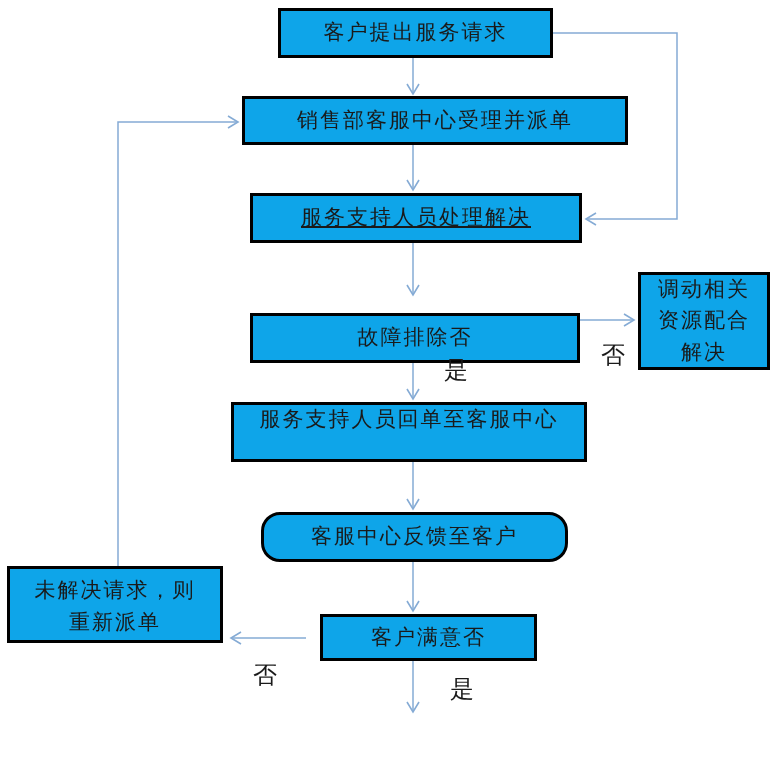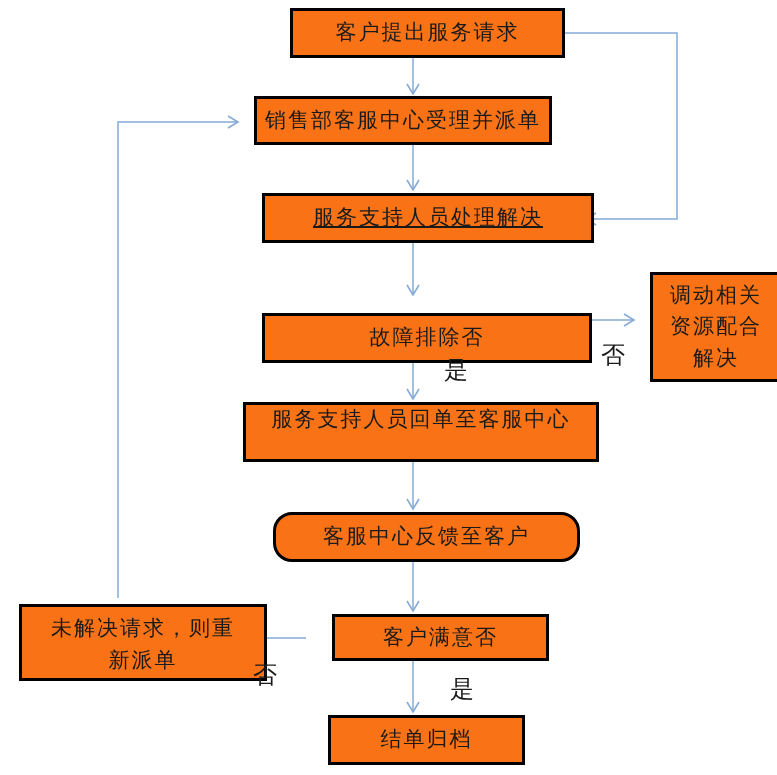--- a/index.html
+++ b/index.html
@@ -20,40 +20,39 @@
     left: 0;
     top: 0;
     width: 777px;
     height: 775px;
     pointer-events: none;
   }
   .node {
     position: absolute;
     box-sizing: border-box;
     border: 3px solid #000000;
-    background: #f97316;
+    background: #0ea5e9;
     display: flex;
     align-items: center;
     justify-content: center;
     text-align: center;
     font-size: 21px;
     letter-spacing: 2px;
     line-height: 1.5;
     color: #1a1a1a;
-    margin-left: 12px;
   }
   .n-request      { left: 278px; top: 8px;   width: 275px; height: 50px; }
-  .n-dispatch     { left: 242px; top: 96px;  width: 298px; height: 49px; }
+  .n-dispatch     { left: 242px; top: 96px;  width: 386px; height: 49px; }
   .n-handle       { left: 250px; top: 193px; width: 332px; height: 50px; text-decoration: underline; }
   .n-troubleshoot { left: 250px; top: 313px; width: 330px; height: 50px; text-align: right; }
-  .n-resources    { left: 638px; top: 272px; width: 132px; height: 110px; padding: 0 12px; }
+  .n-resources    { left: 638px; top: 272px; width: 132px; height: 98px; padding: 0 12px; }
   .n-return-order { left: 231px; top: 402px; width: 356px; height: 60px; padding-bottom: 24px; }
   .n-feedback     { left: 261px; top: 512px; width: 307px; height: 50px; border-radius: 19px; }
   .n-satisfied    { left: 320px; top: 614px; width: 217px; height: 47px; }
-  .n-redispatch   { left: 7px;   top: 604px; width: 248px; height: 77px; padding: 0 22px; align-items: flex-start; padding-top: 6px; }
+  .n-redispatch   { left: 7px;   top: 566px; width: 216px; height: 77px; padding: 0 22px; align-items: flex-start; padding-top: 6px; }
   .n-archive      { left: 316px; top: 715px; width: 197px; height: 50px; }
   .branch-label {
     position: absolute;
     font-size: 24px;
     color: #1a1a1a;
     line-height: 1;
   }
   .l-yes-troubleshoot { left: 444px; top: 358px; }
   .l-no-troubleshoot  { left: 601px; top: 343px; }
   .l-yes-satisfied    { left: 450px; top: 677px; }
@@ -87,20 +86,19 @@
 
   <div class="node n-request">客户提出服务请求</div>
   <div class="node n-dispatch">销售部客服中心受理并派单</div>
   <div class="node n-handle">服务支持人员处理解决</div>
   <div class="node n-troubleshoot">故障排除否</div>
   <div class="node n-resources">调动相关资源配合解决</div>
   <div class="node n-return-order">服务支持人员回单至客服中心</div>
   <div class="node n-feedback">客服中心反馈至客户</div>
   <div class="node n-satisfied">客户满意否</div>
   <div class="node n-redispatch">未解决请求，则重新派单</div>
-  <div class="node n-archive">结单归档</div>
 
   <div class="branch-label l-yes-troubleshoot">是</div>
   <div class="branch-label l-no-troubleshoot">否</div>
   <div class="branch-label l-yes-satisfied">是</div>
   <div class="branch-label l-no-satisfied">否</div>
 
 </div>
 
 </body></html>

